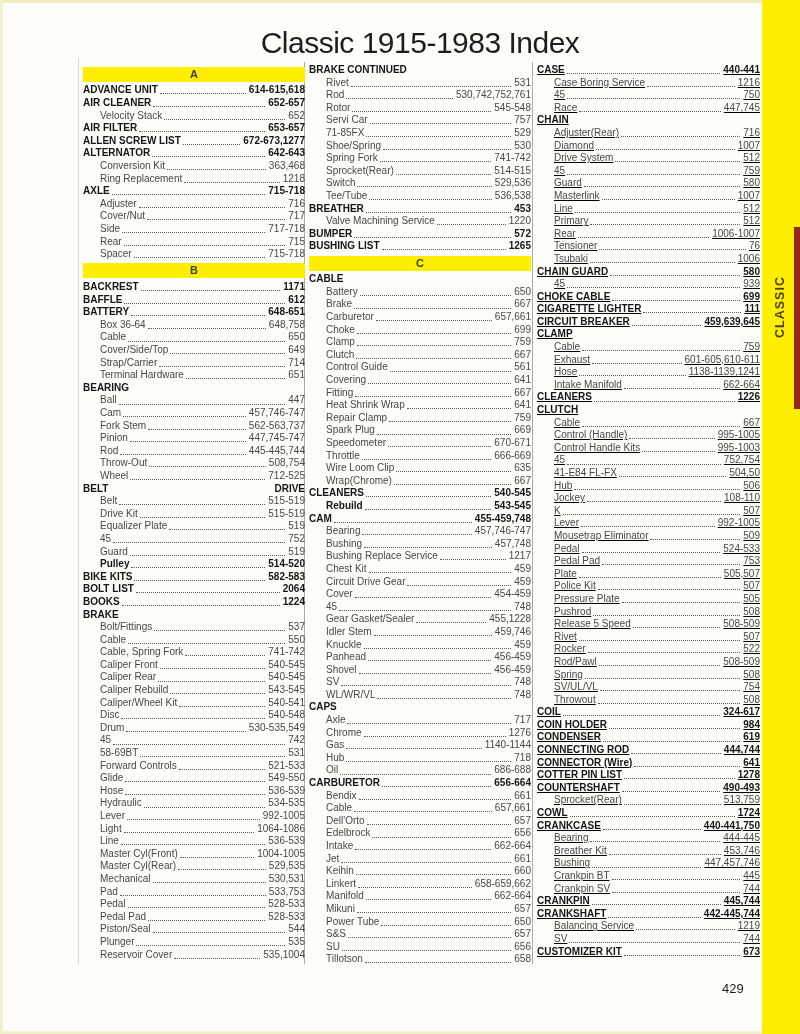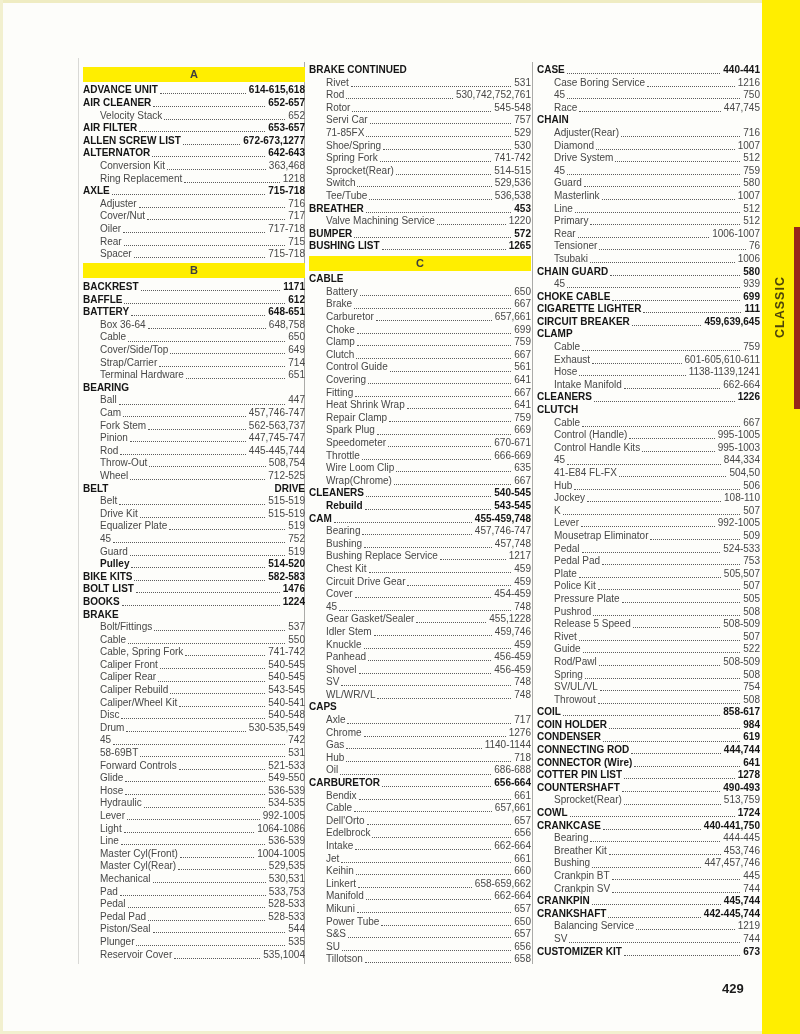--- a/index.html
+++ b/index.html
@@ -15,21 +15,21 @@
   .scan-line    { position:absolute; left:78px; top:58px; width:1px; height:906px; background:#d9d9d6; }
 
   .title {
     position:absolute; top:26px; left:80px; width:680px; text-align:center;
     font-size:30px; letter-spacing:-0.5px; color:#1d1d1d;
   }
 
   .col { position:absolute; top:64px; width:222px; }
   #col-1 { left:83px; }
   #col-2 { left:309px; }
-  #col-3 { left:537px; width:223px; }
+  #col-3 { left:537px; width:223px;text-decoration:underline; }
 
   .vsep { position:absolute; top:62px; height:902px; width:1px; background:#ababa8; }
   #vsep-1 { left:304px; }
   #vsep-2 { left:532px; }
 
   .row {
     display:flex; align-items:baseline; white-space:nowrap;
     height:12.6px; line-height:12.6px; font-size:10px; color:#474747;
   }
   .row .lbl { flex:0 0 auto; }
@@ -54,36 +54,37 @@
   .tab-label {
     position:absolute; top:262px; left:760px; width:40px; height:90px;
     display:flex; align-items:center; justify-content:center;
   }
   .tab-label span {
     transform:rotate(-90deg); font-weight:bold; font-size:12.5px;
     letter-spacing:1px; color:#4c430a; white-space:nowrap;
   }
   .red-stripe { position:absolute; top:227px; right:0; width:6px; height:182px; background:#96261a; }
 
-  .page-num { position:absolute; top:981px; left:722px; font-size:13px; font-weight:bold; color:#1b1b1b; }
+  .page-num { position:absolute; top:981px; left:722px; font-size:13px; font-weight:normal; color:#1b1b1b; }
 </style>
 </head>
 <body>
 
 <div class="page">
   <div class="frame-top"></div>
   <div class="frame-left"></div>
   <div class="frame-bottom"></div>
 
   <div class="yellow-band"></div>
   <div class="red-stripe"></div>
   <div class="tab-label">
     <span>CLASSIC</span>
   </div>
 
+  <div class="title">Classic 1915-1983 Index</div>
 
   <div class="scan-line"></div>
   <div class="vsep" id="vsep-1"></div>
   <div class="vsep" id="vsep-2"></div>
 
   <div class="col" id="col-1">
       <div class="letter-bar"><span>A</span></div>
       <div class="row main">
         <span class="lbl">ADVANCE UNIT</span>
         <span class="leader"></span>
@@ -133,21 +134,21 @@
         <span class="lbl">Adjuster</span>
         <span class="leader"></span>
         <span class="pg">716</span>
       </div>
       <div class="row sub">
         <span class="lbl">Cover/Nut</span>
         <span class="leader"></span>
         <span class="pg">717</span>
       </div>
       <div class="row sub">
-        <span class="lbl">Oiler</span>
+        <span class="lbl">Side</span>
         <span class="leader"></span>
         <span class="pg">717-718</span>
       </div>
       <div class="row sub">
         <span class="lbl">Rear</span>
         <span class="leader"></span>
         <span class="pg">715</span>
       </div>
       <div class="row sub">
         <span class="lbl">Spacer</span>
@@ -269,21 +270,21 @@
         <span class="pg">514-520</span>
       </div>
       <div class="row main">
         <span class="lbl">BIKE KITS</span>
         <span class="leader"></span>
         <span class="pg">582-583</span>
       </div>
       <div class="row main">
         <span class="lbl">BOLT LIST</span>
         <span class="leader"></span>
-        <span class="pg">1476</span>
+        <span class="pg">2064</span>
       </div>
       <div class="row main">
         <span class="lbl">BOOKS</span>
         <span class="leader"></span>
         <span class="pg">1224</span>
       </div>
       <div class="row group">
         <span class="lbl">BRAKE</span>
       </div>
       <div class="row sub">
@@ -915,21 +916,21 @@
         <span class="pg">995-1005</span>
       </div>
       <div class="row sub">
         <span class="lbl">Control Handle Kits</span>
         <span class="leader"></span>
         <span class="pg">995-1003</span>
       </div>
       <div class="row sub">
         <span class="lbl">45</span>
         <span class="leader"></span>
-        <span class="pg">844,334</span>
+        <span class="pg">752,754</span>
       </div>
       <div class="row sub">
         <span class="lbl">41-E84 FL-FX</span>
         <span class="leader"></span>
         <span class="pg">504,50</span>
       </div>
       <div class="row sub">
         <span class="lbl">Hub</span>
         <span class="leader"></span>
         <span class="pg">506</span>
@@ -988,21 +989,21 @@
         <span class="lbl">Release 5 Speed</span>
         <span class="leader"></span>
         <span class="pg">508-509</span>
       </div>
       <div class="row sub">
         <span class="lbl">Rivet</span>
         <span class="leader"></span>
         <span class="pg">507</span>
       </div>
       <div class="row sub">
-        <span class="lbl">Guide</span>
+        <span class="lbl">Rocker</span>
         <span class="leader"></span>
         <span class="pg">522</span>
       </div>
       <div class="row sub">
         <span class="lbl">Rod/Pawl</span>
         <span class="leader"></span>
         <span class="pg">508-509</span>
       </div>
       <div class="row sub">
         <span class="lbl">Spring</span>
@@ -1015,21 +1016,21 @@
         <span class="pg">754</span>
       </div>
       <div class="row sub">
         <span class="lbl">Throwout</span>
         <span class="leader"></span>
         <span class="pg">508</span>
       </div>
       <div class="row main">
         <span class="lbl">COIL</span>
         <span class="leader"></span>
-        <span class="pg">858-617</span>
+        <span class="pg">324-617</span>
       </div>
       <div class="row main">
         <span class="lbl">COIN HOLDER</span>
         <span class="leader"></span>
         <span class="pg">984</span>
       </div>
       <div class="row main">
         <span class="lbl">CONDENSER</span>
         <span class="leader"></span>
         <span class="pg">619</span>

